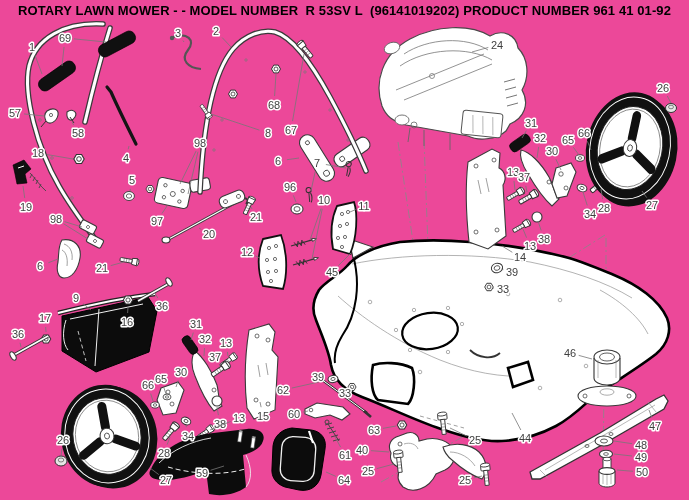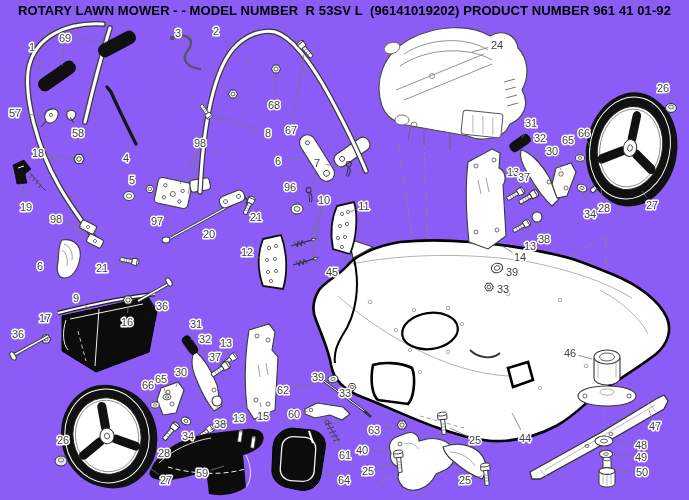--- a/index.html
+++ b/index.html
@@ -1,16 +1,16 @@
 <!DOCTYPE html>
 <html><head>
 <meta charset="utf-8">
 <style>
   html,body{margin:0;padding:0;background:#fff;}
-  .page{position:relative;width:689px;height:500px;background:#8b5cf6;overflow:hidden;
+  .page{position:relative;width:689px;height:500px;background:#ec4899;overflow:hidden;
         font-family:"Liberation Sans", sans-serif;}
   .title{position:absolute;top:3px;left:0;width:100%;text-align:center;
          font-size:13px;font-weight:bold;color:#000;letter-spacing:.1px;white-space:pre;}
   svg{position:absolute;left:0;top:0;}
   .tube-o{fill:none;stroke:#3a3a3a;stroke-width:5.6;stroke-linecap:round;}
   .tube-i{fill:none;stroke:#ffffff;stroke-width:3.1;stroke-linecap:round;}
   .ln{fill:#ffffff;stroke:#3a3a3a;stroke-width:1.1;}
   .ln-heavy{fill:#ffffff;stroke:#000000;stroke-width:2.6;}
   .thin{fill:none;stroke:#999;stroke-width:.75;}
   .rubber{fill:#101010;stroke:#000;stroke-width:.6;}

